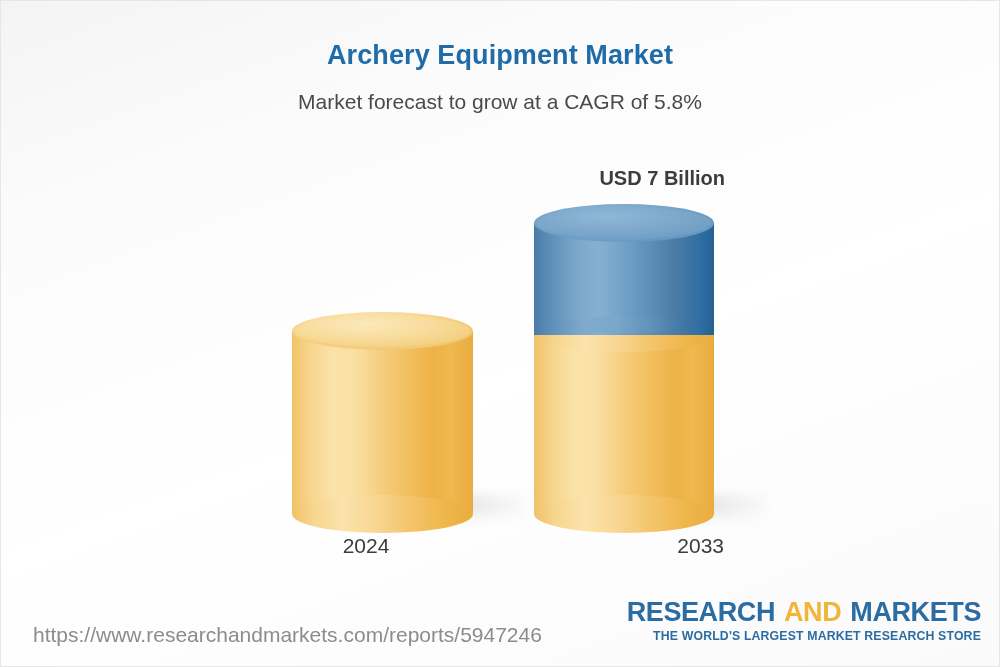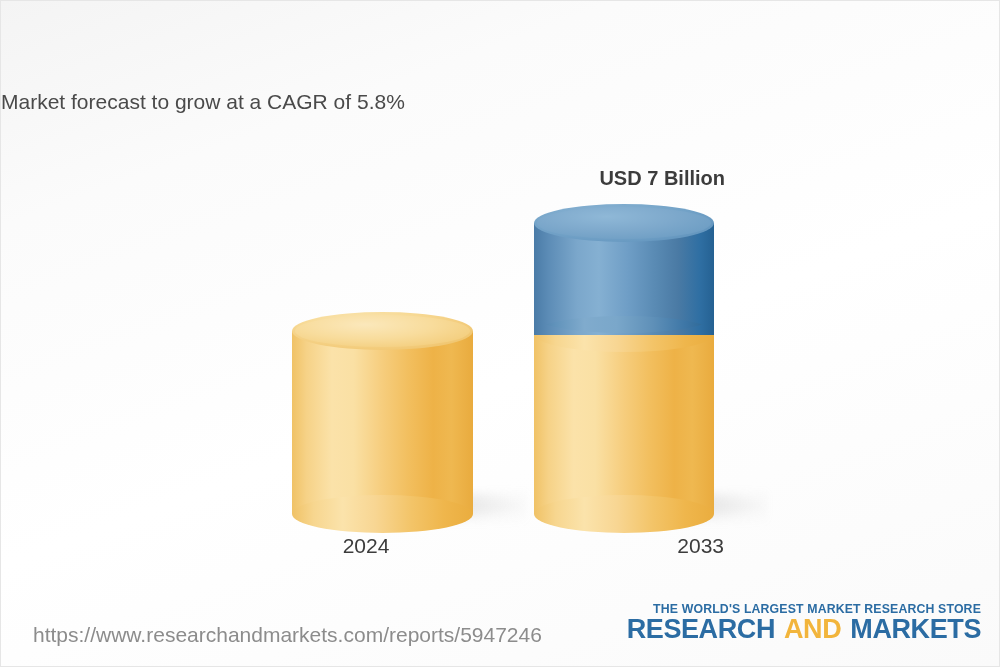--- a/index.html
+++ b/index.html
@@ -30,21 +30,21 @@
     text-align: center;
     font-size: 27px;
     font-weight: bold;
     color: #1f6ca8;
     letter-spacing: 0.1px;
   }
   #subtitle {
     position: absolute;
     left: 0; right: 0;
     top: 89px;
-    text-align: left;
+    text-align: center;
     font-size: 21px;
     font-weight: normal;
     color: #4a4a4a;
   }
 
   
   #plot {
     position: absolute;
     left: 0; top: 0;
     width: 1000px;
@@ -186,20 +186,21 @@
     color: #2b6ca3;
     letter-spacing: 0.15px;
     white-space: nowrap;
   }
 </style>
 </head>
 <body>
 
 <div id="canvas">
 
+  <div id="title">Archery Equipment Market</div>
   <div id="subtitle">Market forecast to grow at a CAGR of 5.8%</div>
 
   <div id="plot">
 
 
     <div class="cyl" style="left:291px; top:311px; width:181px; height:202px;">
       <div class="shadow"></div>
 
       <div class="body body-yellow" style="top:19px; height:183px;"></div>
 
@@ -235,19 +236,19 @@
       </div>
     </div>
 
     <div class="cat-label" style="left:523px; top:533px; width:200px;text-align:right;">2033</div>
 
   </div>
 
   <div id="footer-url">https://www.researchandmarkets.com/reports/5947246</div>
 
   <div id="logo">
-    <div id="logo-tag">THE WORLD'S LARGEST MARKET RESEARCH STORE</div>
     <div id="logo-main">
       <span class="w1">RESEARCH</span><span style="display:inline-block;width:9px"></span><span class="w2">AND</span><span style="display:inline-block;width:9px"></span><span class="w3">MARKETS</span>
     </div>
+    <div id="logo-tag">THE WORLD'S LARGEST MARKET RESEARCH STORE</div>
   </div>
 
 </div>
 
 </body></html>

